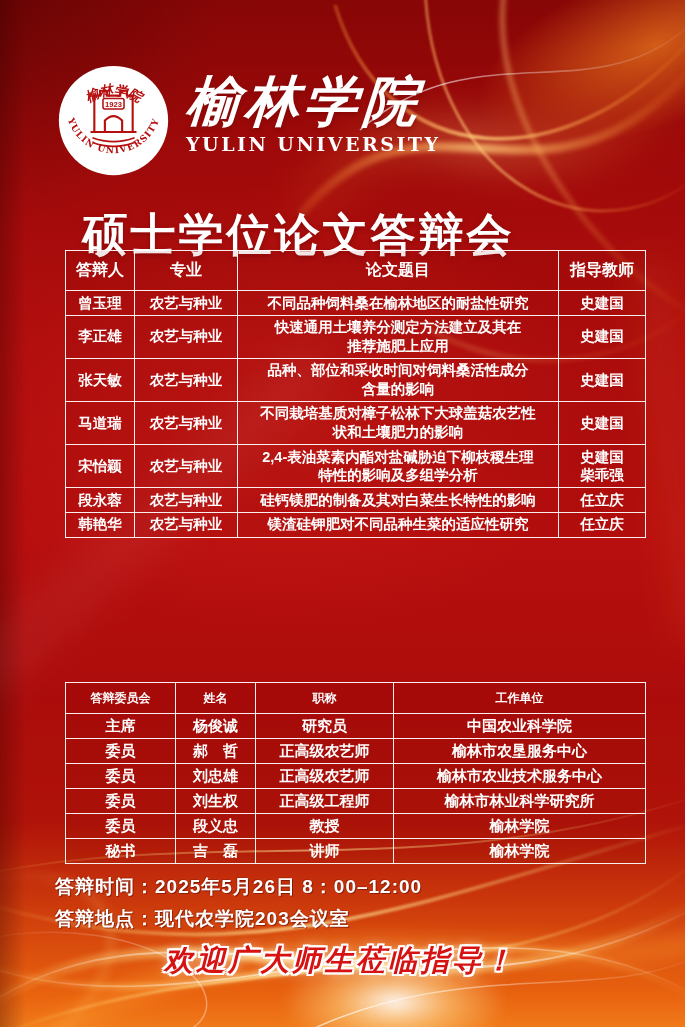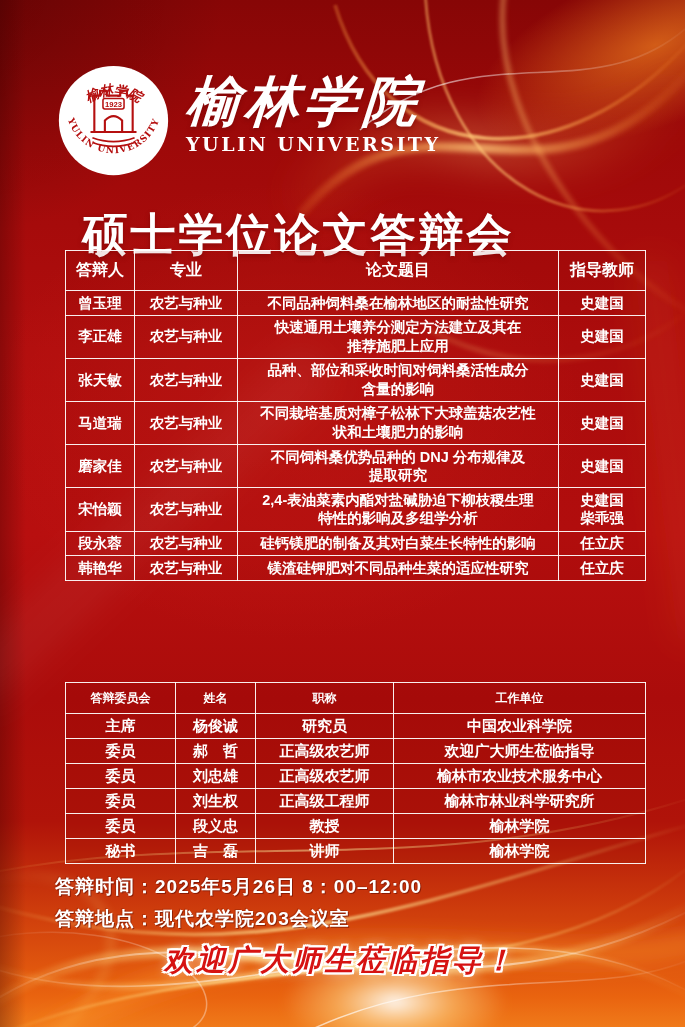--- a/index.html
+++ b/index.html
@@ -211,27 +211,20 @@
           <td class="advisor">史建国</td>
         </tr>
         <tr>
           <td>马道瑞</td>
           <td>农艺与种业</td>
           <td class="thesis">不同栽培基质对樟子松林下大球盖菇农艺性
 状和土壤肥力的影响</td>
           <td class="advisor">史建国</td>
         </tr>
         <tr>
-          <td>磨家佳</td>
-          <td>农艺与种业</td>
-          <td class="thesis">不同饲料桑优势品种的 DNJ 分布规律及
-提取研究</td>
-          <td class="advisor">史建国</td>
-        </tr>
-        <tr>
           <td>宋怡颖</td>
           <td>农艺与种业</td>
           <td class="thesis">2,4-表油菜素内酯对盐碱胁迫下柳枝稷生理
 特性的影响及多组学分析</td>
           <td class="advisor">史建国
 柴乖强</td>
         </tr>
         <tr>
           <td>段永蓉</td>
           <td>农艺与种业</td>
@@ -267,21 +260,21 @@
         <tr>
           <td>主席</td>
           <td>杨俊诚</td>
           <td>研究员</td>
           <td>中国农业科学院</td>
         </tr>
         <tr>
           <td>委员</td>
           <td>郝　哲</td>
           <td>正高级农艺师</td>
-          <td>欢迎广大师生莅临指导</td>
+          <td>榆林市农垦服务中心</td>
         </tr>
         <tr>
           <td>委员</td>
           <td>刘忠雄</td>
           <td>正高级农艺师</td>
           <td>榆林市农业技术服务中心</td>
         </tr>
         <tr>
           <td>委员</td>
           <td>刘生权</td>

